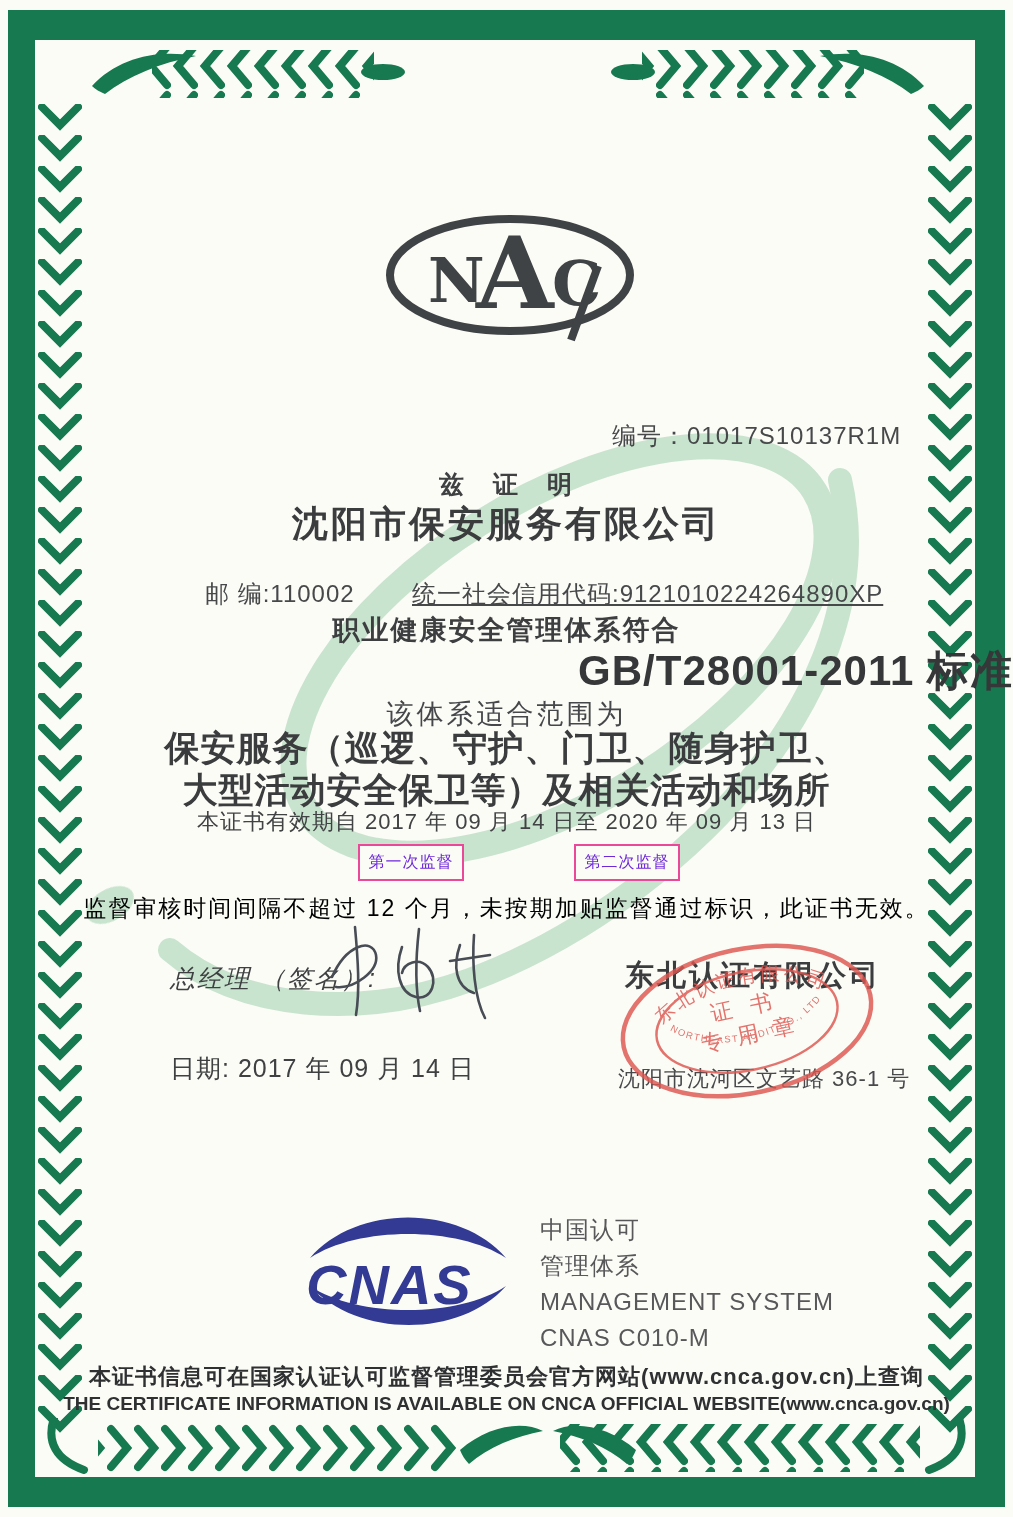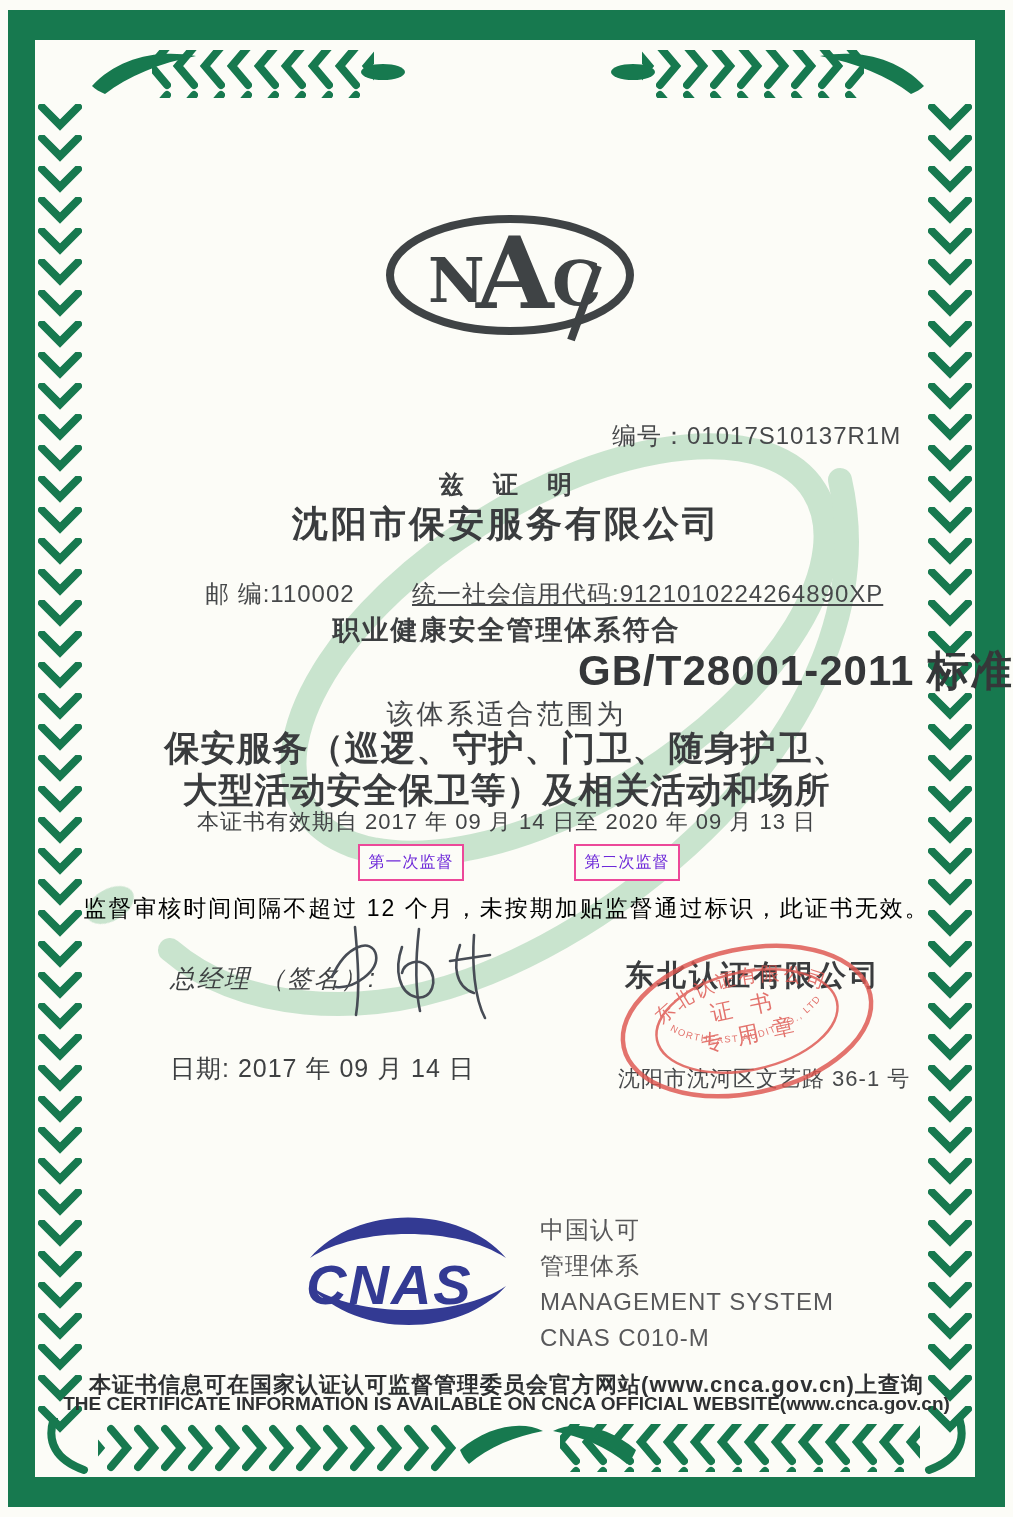--- a/index.html
+++ b/index.html
@@ -164,16 +164,16 @@
     <text x="8" y="104" font-size="56" font-weight="700" font-style="italic" fill="#333a93" font-family="Liberation Sans, sans-serif" letter-spacing="2">CNAS</text>
     <path d="M12 86 C 60 138 162 138 208 86 C 160 118 60 118 12 86 Z" fill="#333a93"></path>
   </svg>
   <div class="abs cnas-lines" style="left:540px;top:1212px;">
     <div>中国认可</div>
     <div>管理体系</div>
     <div>MANAGEMENT SYSTEM</div>
     <div>CNAS C010-M</div>
   </div>
 
-  <div class="abs ctr footer-cn" style="top:1362px;margin-top:8px;">本证书信息可在国家认证认可监督管理委员会官方网站(www.cnca.gov.cn)上查询</div>
+  <div class="abs ctr footer-cn" style="top:1362px;">本证书信息可在国家认证认可监督管理委员会官方网站(www.cnca.gov.cn)上查询</div>
   <div class="abs ctr footer-en" style="top:1393px;">THE CERTIFICATE INFORMATION IS AVAILABLE ON CNCA OFFICIAL WEBSITE(www.cnca.gov.cn)</div>
 
 </div>
 
 </body></html>

